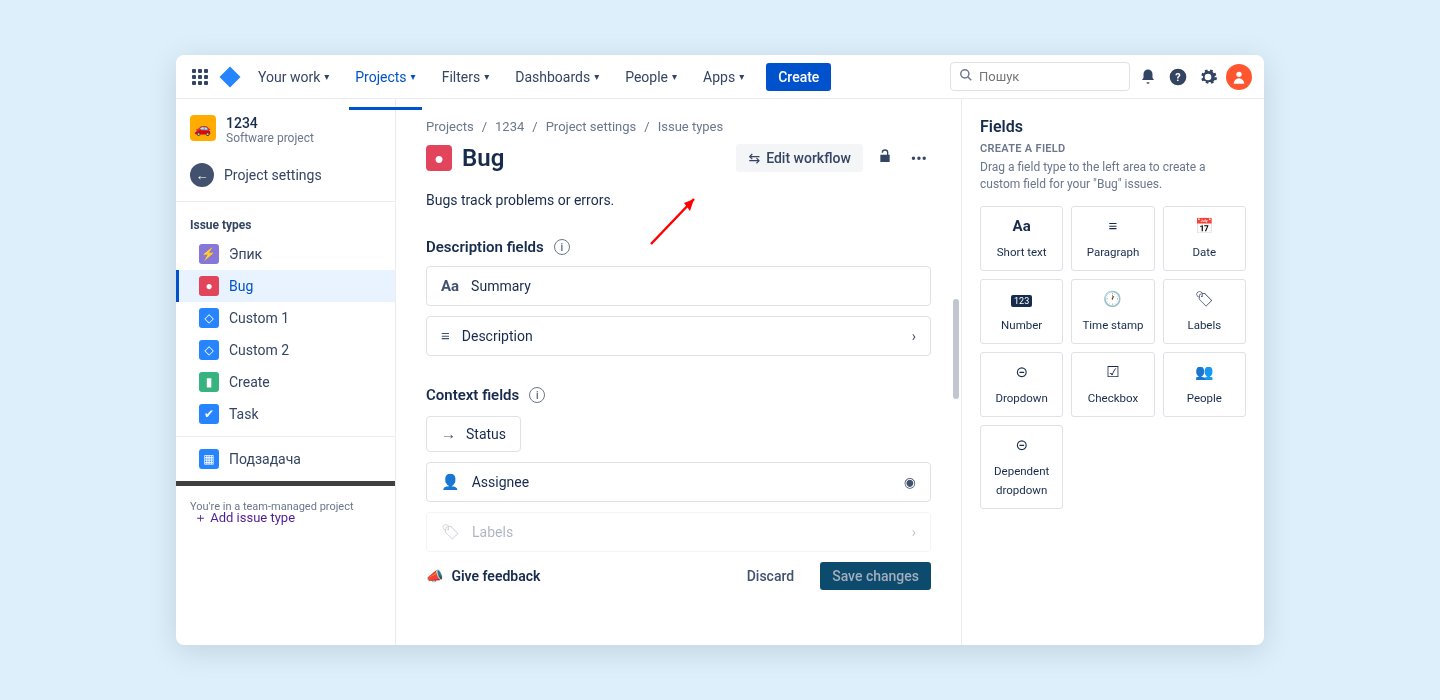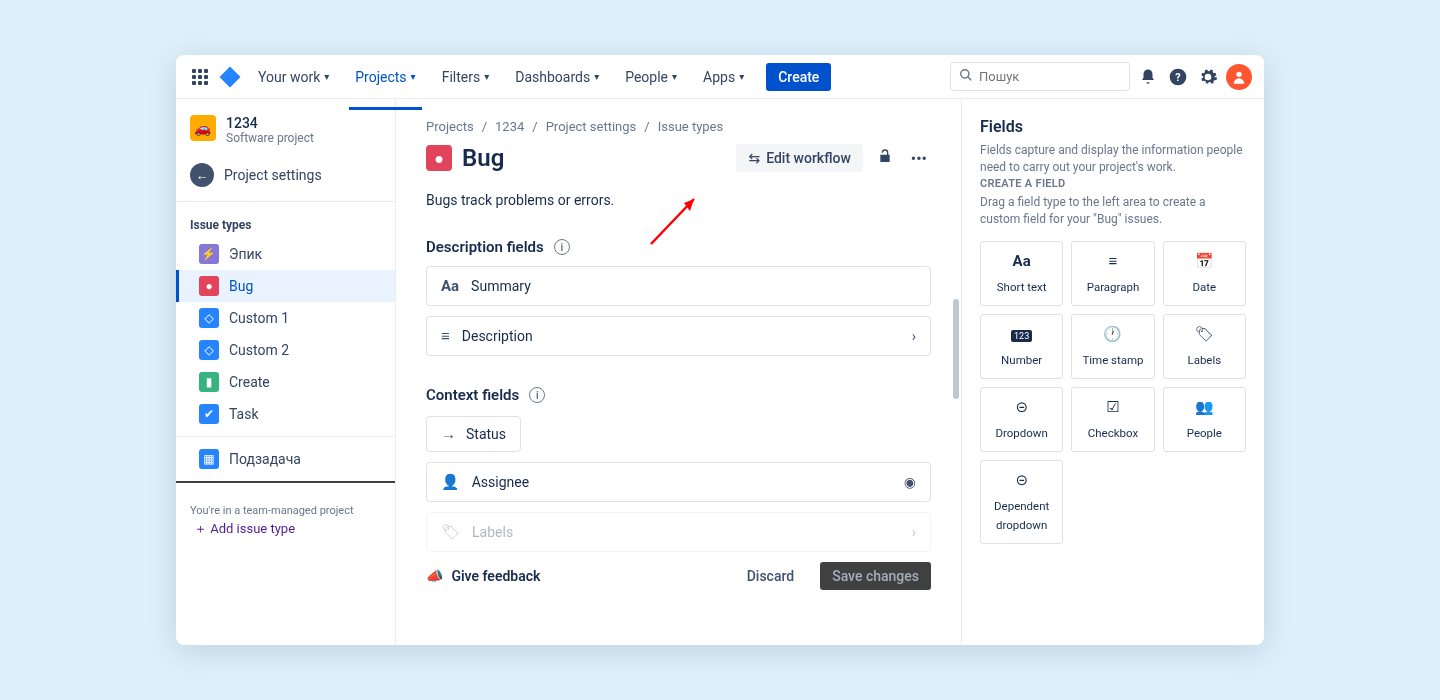--- a/index.html
+++ b/index.html
@@ -28,21 +28,21 @@
   .project-sub { font-size:12px; color:#6b778c; }
   .sidebar-row { display:flex; align-items:center; gap:10px; padding:8px 14px; font-size:14px; color:#344563; cursor:pointer; }
   .back-chip { width:24px; height:24px; border-radius:50%; background:#42526e; color:#fff; display:flex; align-items:center; justify-content:center; font-size:13px; }
   .sidebar-sep { height:1px; background:#ebecf0; margin:6px 0; }
   .sidebar-heading { font-size:12px; font-weight:700; color:#344563; padding:10px 14px 6px; }
   .issue-type-item { display:flex; align-items:center; gap:10px; padding:6px 14px 6px 20px; font-size:14px; color:#344563; cursor:pointer; border-left:3px solid transparent; }
   .issue-type-item.active { background:#e9f2ff; color:#0052cc; border-left-color:#0052cc; }
   .issue-icon { width:20px; height:20px; border-radius:3px; display:flex; align-items:center; justify-content:center; color:#fff; font-size:12px; flex-shrink:0; }
   .ic-epic { background:#8777d9; } .ic-bug { background:#e2445c; } .ic-custom { background:#2684ff; }
   .ic-story { background:#36b37e; } .ic-task { background:#2684ff; } .ic-subtask { background:#2684ff; }
-  .footer-note { font-size:11px; color:#6b778c; padding:21px 14px; border-top:2px solid #404040; margin-top:6px; }
+  .footer-note { font-size:11px; color:#6b778c; padding:14px 14px; border-top:5px solid #404040; margin-top:6px; }
   .add-over { position:relative; top:-18px; padding-left:18px; font-size:13px; color:#4c1d95; }
   .main { flex:1; display:flex; overflow:hidden; }
   .content { flex:1; padding:20px 30px; overflow-y:auto; position:relative; }
   .breadcrumbs { font-size:13px; color:#6b778c; display:flex; gap:8px; }
   .breadcrumbs span { cursor:pointer; }
   .title-row { display:flex; align-items:center; gap:10px; margin-top:10px; }
   .title-row h1 { font-size:24px; font-weight:600; color:#172b4d; }
   .bug-badge { width:26px; height:26px; background:#e2445c; border-radius:4px; display:flex; align-items:center; justify-content:center; color:#fff; }
   .title-actions { margin-left:auto; display:flex; align-items:center; gap:10px; }
   .edit-workflow-btn { background:#f4f5f7; border:none; padding:6px 12px; font-size:14px; color:#344563; font-weight:500; border-radius:3px; display:flex; align-items:center; gap:6px; cursor:pointer; }
@@ -51,21 +51,21 @@
   .section-heading { font-size:15px; font-weight:600; color:#172b4d; margin-top:30px; display:flex; align-items:center; gap:10px; }
   .info-icon { width:16px; height:16px; border:1.5px solid #6b778c; border-radius:50%; display:flex; align-items:center; justify-content:center; font-size:10px; color:#6b778c; font-weight:700; }
   .field-card { border:1px solid #dfe1e6; border-radius:4px; padding:10px 14px; display:flex; align-items:center; gap:12px; font-size:14px; color:#172b4d; margin-top:10px; cursor:pointer; }
   .field-card .right-chev { margin-left:auto; color:#42526e; }
   .field-icon { color:#42526e; font-size:15px; }
   .status-chip { border:1px solid #dfe1e6; border-radius:4px; padding:8px 14px; display:inline-flex; align-items:center; gap:10px; font-size:14px; color:#172b4d; margin-top:12px; cursor:pointer; }
   .actions-bar { position: sticky; bottom:0; background:#fff; padding:10px 0 0; display:flex; align-items:center; gap:16px; }
   .feedback-link { display:flex; align-items:center; gap:8px; font-size:14px; font-weight:600; color:#172b4d; cursor:pointer; }
   .actions-bar .sp { flex:1; }
   .discard-btn { background:none; border:none; font-size:14px; color:#42526e; font-weight:500; padding:6px 10px; cursor:pointer; }
-  .save-btn { background:#404040; color:#a5adba; border:none; font-size:14px; font-weight:500; padding:6px 12px; border-radius:3px; }
+  .save-btn { background:#0c4a6e; color:#a5adba; border:none; font-size:14px; font-weight:500; padding:6px 12px; border-radius:3px; }
   .right-panel { width:303px; border-left:1px solid #ebecf0; padding:18px; overflow-y:auto; }
   .rp-title { font-size:16px; font-weight:600; color:#172b4d; margin-bottom:6px; }
   .rp-sub { font-size:12px; color:#6b778c; line-height:1.45; }
   .rp-caption { font-size:11px; font-weight:600; color:#6b778c; letter-spacing:.3px; }
   .field-grid { display:grid; grid-template-columns:repeat(3,1fr); gap:8px; margin-top:12px; }
   .field-tile { border:1px solid #dfe1e6; border-radius:3px; padding:10px 4px; text-align:center; cursor:grab; }
   .field-tile .fi { color:#172b4d; font-size:15px; display:block; margin-bottom:6px; }
   .field-tile .lbl { font-size:11.5px; color:#172b4d; }
   .arrow-overlay { position:absolute; pointer-events:none; }
   .scrollbar-stub { position:absolute; right:2px; top:200px; width:6px; height:100px; background:#c1c7d0; border-radius:3px; }
@@ -271,21 +271,20 @@
             <span>Give feedback</span>
           </div>
           <div class="sp"></div>
           <button class="discard-btn">Discard</button>
           <button class="save-btn">Save changes</button>
         </div>
       </div>
 
       <div class="right-panel">
         <div class="rp-title">Fields</div>
-        <div class="rp-sub">Fields capture and display the information people need to carry out your project's work.</div>
         <div class="rp-caption">CREATE A FIELD</div>
         <div class="rp-sub" style="margin-top:4px">Drag a field type to the left area to create a custom field for your "Bug" issues.</div>
         <div class="field-grid">
           <div class="field-tile"><span class="fi"><b>Aa</b></span><span class="lbl">Short text</span></div>
           <div class="field-tile"><span class="fi">≡</span><span class="lbl">Paragraph</span></div>
           <div class="field-tile"><span class="fi">📅</span><span class="lbl">Date</span></div>
           <div class="field-tile"><span class="fi"><span style="background:#172b4d;color:#fff;padding:1px 3px;border-radius:2px;font-size:9px">123</span></span><span class="lbl">Number</span></div>
           <div class="field-tile"><span class="fi">🕐</span><span class="lbl">Time stamp</span></div>
           <div class="field-tile"><span class="fi">🏷</span><span class="lbl">Labels</span></div>
           <div class="field-tile"><span class="fi">⊝</span><span class="lbl">Dropdown</span></div>

